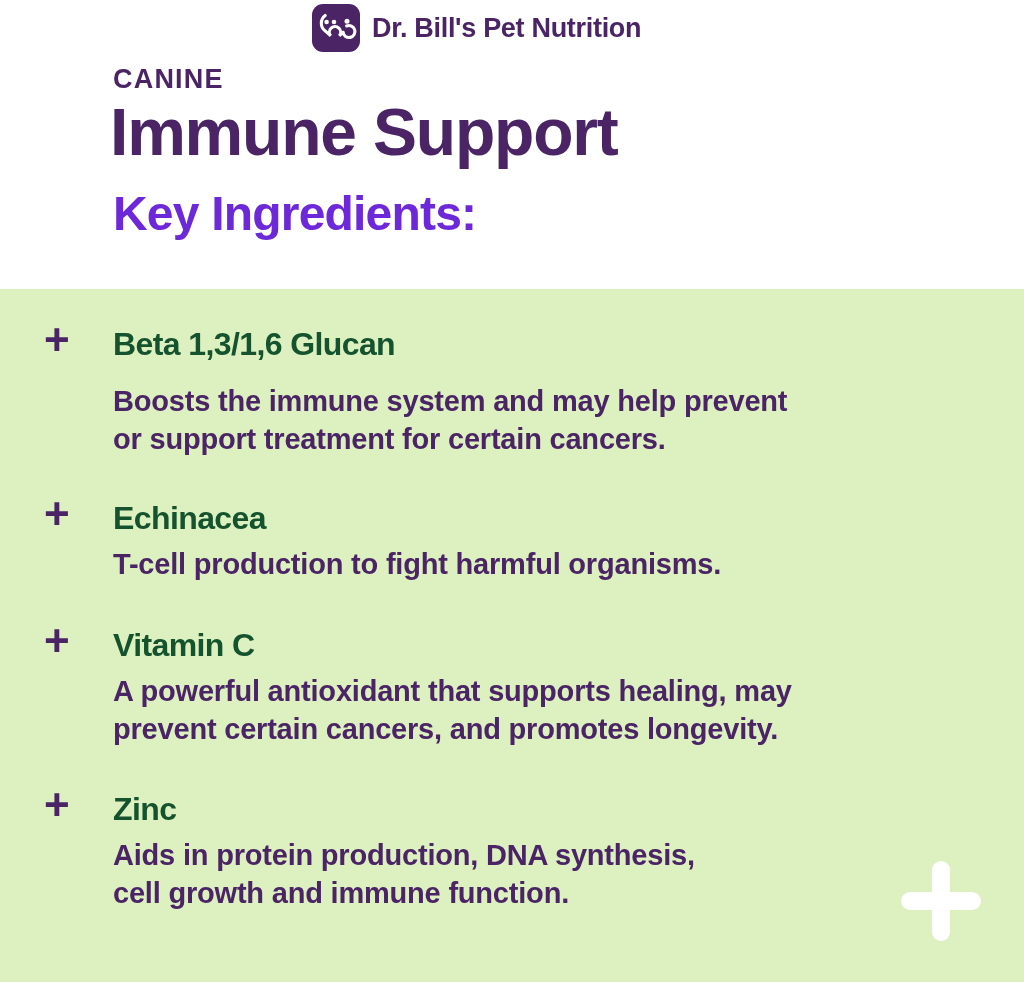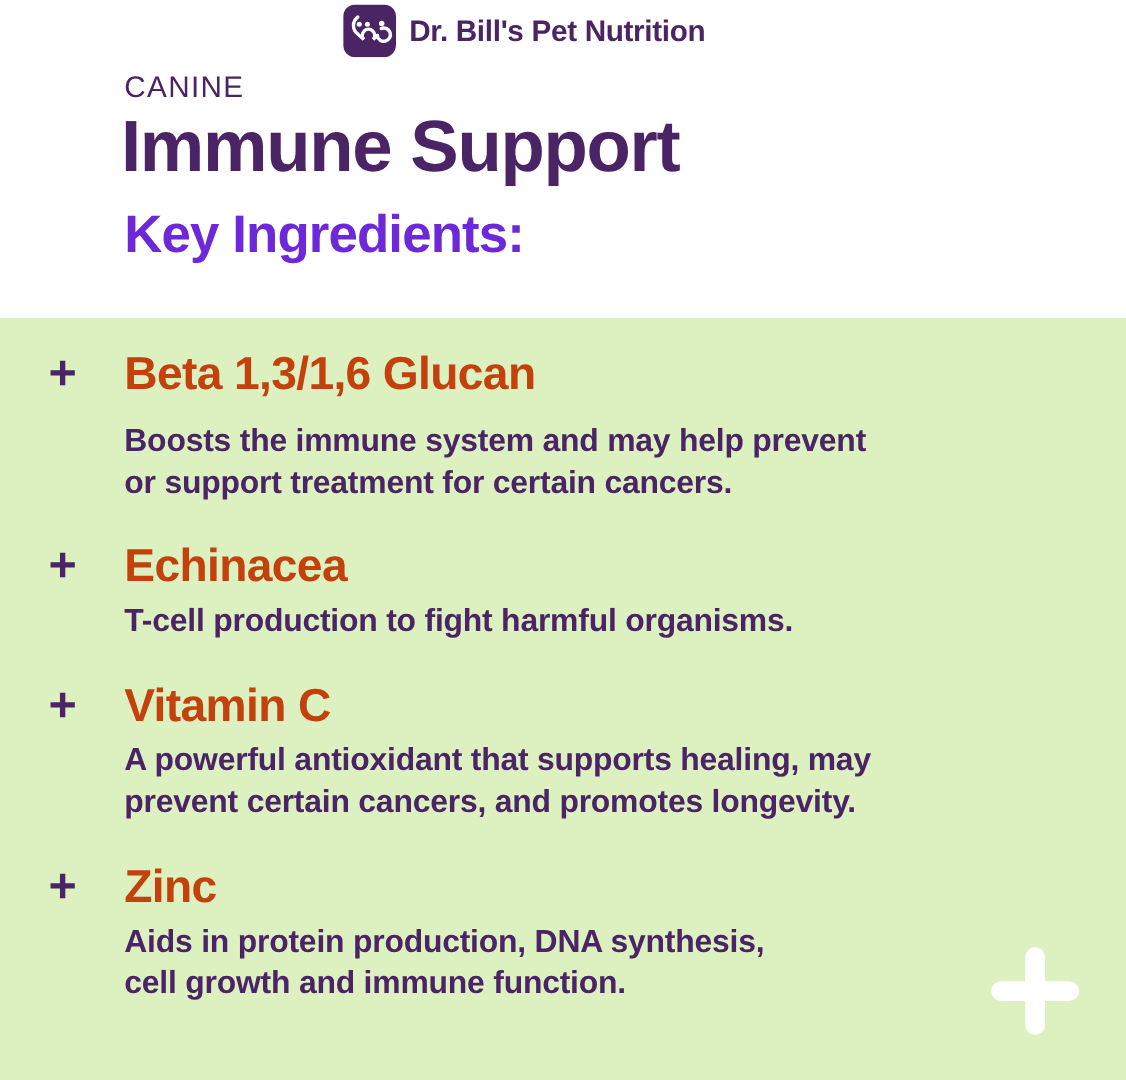--- a/index.html
+++ b/index.html
@@ -50,21 +50,21 @@
     letter-spacing: -0.3px;
     white-space: nowrap;
     line-height: 1;
   }
 
   .eyebrow {
     position: absolute;
     left: 113px;
     top: 66px;
     font-size: 27px;
-    font-weight: normal;
+    font-weight: bold;
     color: #4A2465;
     letter-spacing: 1.2px;
     line-height: 1;
   }
   .headline {
     position: absolute;
     left: 110px;
     top: 99px;
     font-size: 66px;
     font-weight: bold;
@@ -112,23 +112,23 @@
   .ing-plus {
     font-size: 44px;
     font-weight: bold;
     color: #4A2465;
     line-height: 1;
     width: 44px;
     flex: 0 0 44px;
     text-align: left;
   }
   .ing-name {
-    font-size: 42px;
-    font-weight: bold;
-    color: #c2410c;
+    font-size: 32px;
+    font-weight: bold;
+    color: #14532d;
     letter-spacing: -0.6px;
     line-height: 1.05;
   }
   .ing-desc {
     margin-left: 69px;
     font-size: 29px;
     font-weight: bold;
     color: #4A2465;
     line-height: 1.30;
     letter-spacing: -0.2px;

